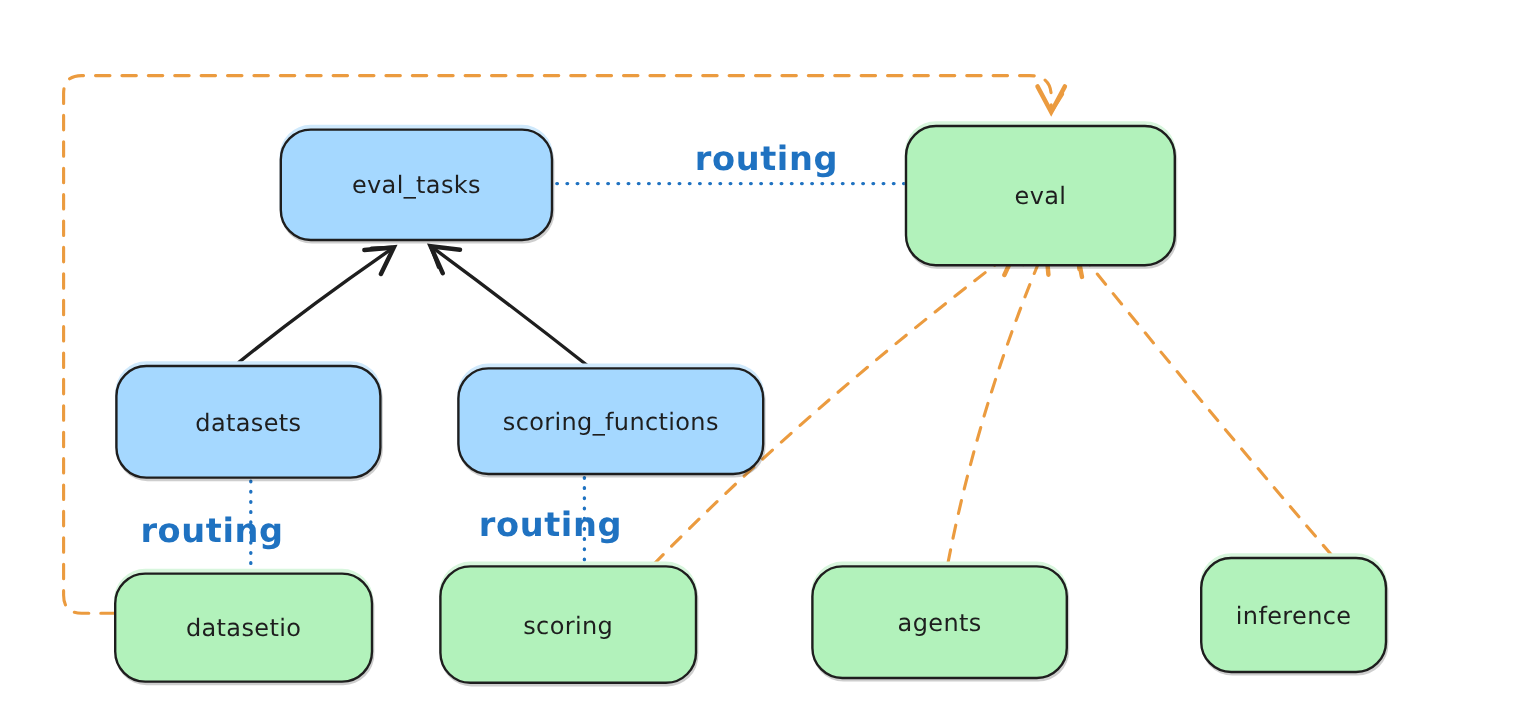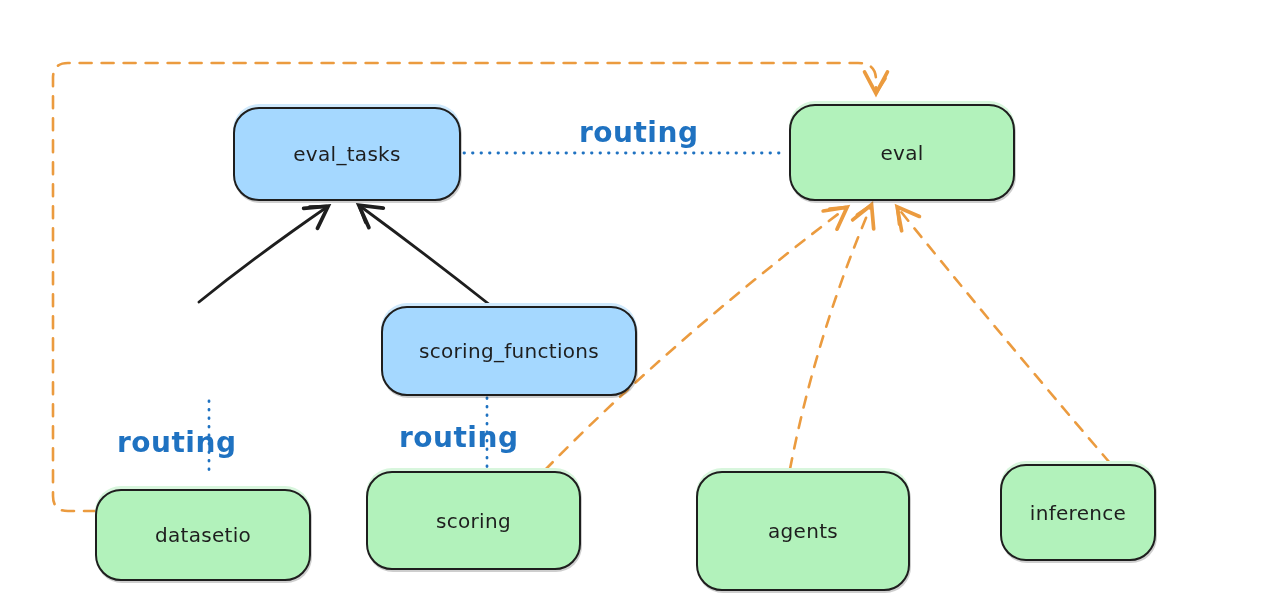--- a/index.html
+++ b/index.html
@@ -49,38 +49,41 @@
     <path d="M 790 469 Q 816 335 871 206" fill="none" stroke="#eb9b3f" stroke-width="2.6" stroke-linecap="round" stroke-dasharray="11 10" marker-end="url(#ah-orange)"></path>
     <path d="M 1110 463 Q 992 325 898 208" fill="none" stroke="#eb9b3f" stroke-width="2.6" stroke-linecap="round" stroke-dasharray="11 10" marker-end="url(#ah-orange)"></path>
 
     <path d="M 96 511 L 68 511 Q 53 511 53 496 L 53 78 Q 53 63 68 63 L 858 63 Q 876 63 876 80 L 876 92" fill="none" stroke="#eb9b3f" stroke-width="2.6" stroke-linecap="round" stroke-dasharray="12 10" marker-end="url(#ah-orange)"></path>
   </svg>
 
   <div class="node blue" style="left:233px; top:107px; width:228px; height:94px;">
     <span>eval_tasks</span>
   </div>
 
-  <div class="node green" style="left:789px; top:104px; width:226px; height:97px;">
+  <div class="node green" style="left:754px; top:104px; width:226px; height:118px;">
     <span>eval</span>
   </div>
 
+  <div class="node blue" style="left:96px; top:304px; width:222px; height:95px;">
+    <span>datasets</span>
+  </div>
 
   <div class="node blue" style="left:381px; top:306px; width:256px; height:90px;">
     <span>scoring_functions</span>
   </div>
 
-  <div class="node green" style="left:95px; top:477px; width:216px; height:92px;margin-top:12px;">
+  <div class="node green" style="left:95px; top:477px; width:216px; height:92px;">
     <span>datasetio</span>
   </div>
 
   <div class="node green" style="left:366px; top:471px; width:215px; height:99px;">
     <span>scoring</span>
   </div>
 
-  <div class="node green" style="left:696px; top:471px; width:214px; height:120px;">
+  <div class="node green" style="left:676px; top:471px; width:214px; height:95px;">
     <span>agents</span>
   </div>
 
   <div class="node green" style="left:1000px; top:464px; width:156px; height:97px;">
     <span>inference</span>
   </div>
 
   <div class="edge-label" style="left:579px; top:116px;">routing</div>
 
   <div class="edge-label" style="left:117px; top:426px;">routing</div>

